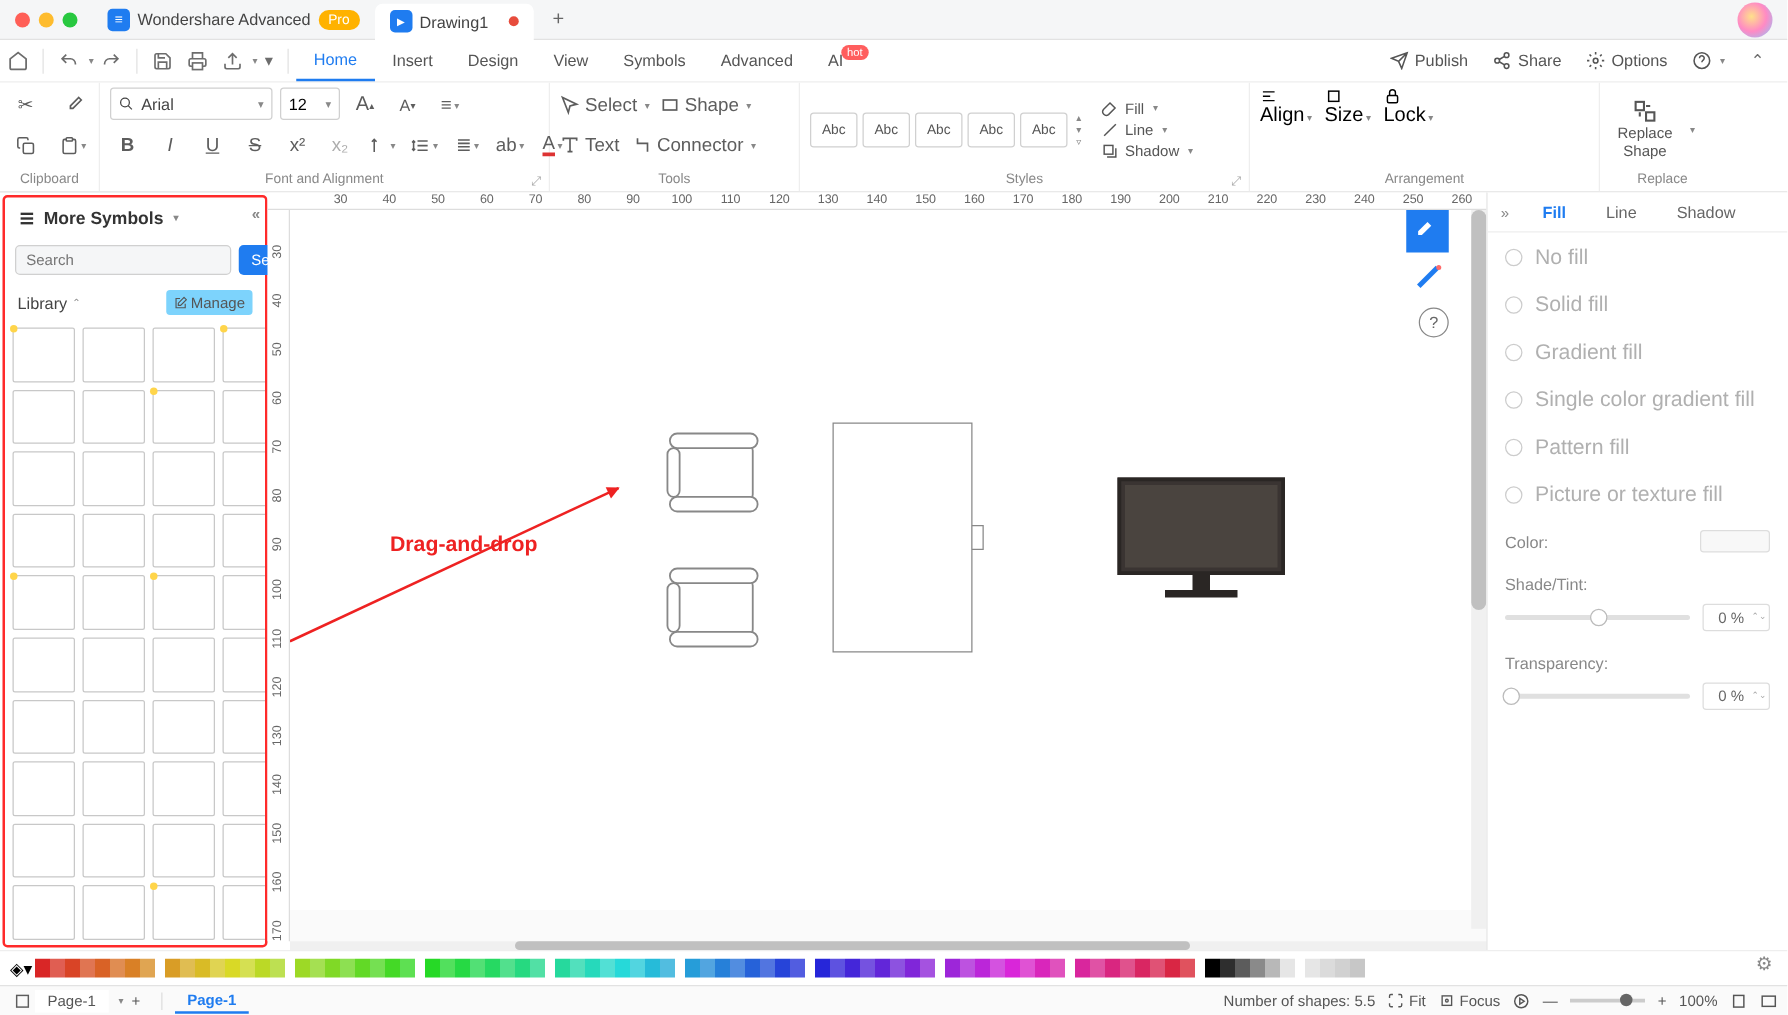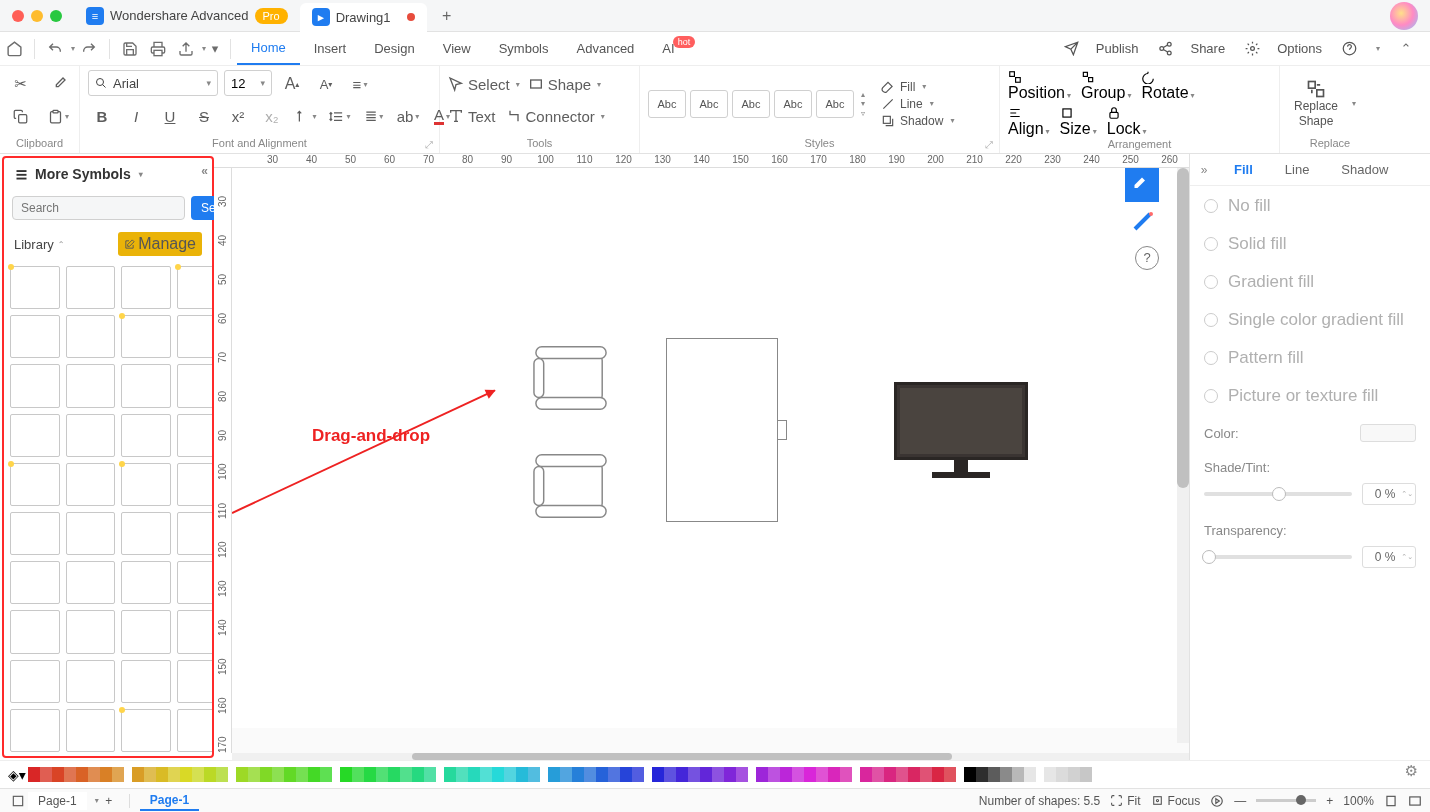--- a/index.html
+++ b/index.html
@@ -19,21 +19,21 @@
 .avatar { width: 28px; height: 28px; border-radius: 50%; background: radial-gradient(circle at 40% 40%, #ffe08a, #ff8ac4, #8ac6ff); margin-left: auto; margin-right: 12px; }
 
 
 .menubar { height: 34px; display: flex; align-items: center; background: #fff; border-bottom: 1px solid #eee; font-size: 13px; color: #555; position:relative; }
 .menubar .icon-btn { width: 28px; height: 28px; display: flex; align-items: center; justify-content: center; color: #6d6d6d; }
 .menu-sep { width: 1px; height: 20px; background: #e2e2e2; margin: 0 6px; }
 .menu-item { padding: 8px 14px; cursor: pointer; }
 .menu-item.active { color: #1f7cf0; border-bottom: 2px solid #1f7cf0; }
 .hot-badge { background: #ff5e5e; color: #fff; font-size: 9px; padding: 1px 5px; border-radius: 6px; position: relative; top: -8px; left:-2px }
 .menubar-right { margin-left: auto; display: flex; align-items: center; gap: 4px; padding-right: 10px; }
-.menubar-right .mb-btn { display: flex; align-items: center; gap: 17px; padding: 4px 8px; font-size: 13px; color: #555; }
+.menubar-right .mb-btn { display: flex; align-items: center; gap: 5px; padding: 4px 8px; font-size: 13px; color: #555; }
 
 
 .ribbon { height: 88px; display: flex; background: #fff; border-bottom: 1px solid #e2e2e2; }
 .rgroup { display: flex; flex-direction: column; border-right: 1px solid #eee; padding: 4px 8px 2px; }
 .rgroup-body { flex: 1; display: flex; align-items: center; gap: 6px; }
 .rgroup-label { font-size: 11px; color: #888; text-align: center; height: 14px; position:relative; }
 .rb-icon { width: 28px; height: 28px; display: flex; align-items: center; justify-content: center; color: #5d5d5d; font-size: 15px; border-radius: 3px; }
 .font-select { height: 26px; width: 130px; border: 1px solid #d0d0d0; border-radius: 3px; display: flex; align-items: center; padding: 0 6px; font-size: 13px; color: #444; }
 .size-select { height: 26px; width: 48px; border: 1px solid #d0d0d0; border-radius: 3px; display: flex; align-items: center; padding: 0 6px; font-size: 13px; }
 .col2 { display:flex; flex-direction:column; gap:4px; align-items:flex-start; }
@@ -48,21 +48,21 @@
 
 
 .main { display: flex; height: calc(812px - 32px - 34px - 88px - 28px - 24px); }
 .symbols-panel { width: 212px; border: 2px solid #ff2a2a; border-radius: 4px; margin: 2px 0 2px 2px; display: flex; flex-direction: column; background: #fff; position:relative; }
 .sp-header { display: flex; align-items: center; padding: 8px 10px; font-size: 14px; font-weight: 700; color: #333; gap:6px }
 .sp-header .collapse { position:absolute; right:4px; top:6px; color:#888; font-size:12px }
 .sp-search { display: flex; padding: 6px 8px; gap: 6px; }
 .sp-search input { flex: 1; border: 1px solid #d0d0d0; border-radius: 4px; padding: 4px 8px; font-size: 12px; background: #f5f6f7; }
 .sp-search button { background: #1f7cf0; color: #fff; border: none; border-radius: 4px; padding: 4px 10px; font-size: 12px; }
 .sp-lib { display: flex; align-items: center; padding: 6px 10px; font-size: 13px; color: #444; }
-.sp-lib .manage { margin-left: auto; font-size: 16px; color: #555; display:flex; align-items:center; gap:3px; background:#eab308; padding:3px 6px; border-radius:3px; }
+.sp-lib .manage { margin-left: auto; font-size: 12px; color: #555; display:flex; align-items:center; gap:3px; background:#7dd3fc; padding:3px 6px; border-radius:3px; }
 .symbol-grid { flex: 1; overflow: hidden; padding: 4px 6px; display: grid; grid-template-columns: repeat(4, 1fr); gap: 6px; }
 .sym { border: 1px solid #c8c8c8; border-radius: 2px; aspect-ratio: 1.15; background: #fff; position:relative }
 .sym .dot { position:absolute; width:6px; height:6px; background:#ffd54a; border-radius:50%; top:-3px; left:-3px }
 
 .canvas-wrap { flex: 1; display: flex; flex-direction: column; position: relative; }
 .ruler-h { height: 18px; background: #fff; border-bottom: 1px solid #ddd; display: flex; font-size: 10px; color: #666; position:relative; overflow:hidden }
 .ruler-h span { width: 39px; text-align: center; flex-shrink:0 }
 .canvas-row { flex: 1; display: flex; }
 .ruler-v { width: 18px; background: #fff; border-right: 1px solid #ddd; display: flex; flex-direction: column; font-size: 10px; color: #666; align-items:center }
 .ruler-v span { height: 39px; display: flex; align-items: center; writing-mode: vertical-rl; transform: rotate(180deg); }
@@ -393,33 +393,20 @@
             <span>Shadow</span>
             <span class="caret">▾</span>
           </div>
       </div>
     </div>
     <div class="rgroup-label"><span>Styles</span><span class="dialog-launcher">⤢</span></div>
   </div>
 
   <div class="rgroup" style="width:280px">
     <div class="rgroup-body col2">
-      <div style="display:flex;gap:10px">
-        <div class="row"><svg width="14" height="14" viewBox="0 0 24 24" fill="none" stroke="currentColor" stroke-width="2">
-              <rect x="3" y="3" width="8" height="8"></rect>
-              <rect x="13" y="13" width="8" height="8"></rect>
-            </svg><span>Position</span><span class="caret">▾</span></div>
-        <div class="row"><svg width="14" height="14" viewBox="0 0 24 24" fill="none" stroke="currentColor" stroke-width="2">
-              <rect x="4" y="4" width="7" height="7"></rect>
-              <rect x="13" y="13" width="7" height="7"></rect>
-            </svg><span>Group</span><span class="caret">▾</span></div>
-        <div class="row"><svg width="14" height="14" viewBox="0 0 24 24" fill="none" stroke="currentColor" stroke-width="2">
-              <path d="M12 3v3m0 0a9 9 0 109 9"></path>
-            </svg><span>Rotate</span><span class="caret">▾</span></div>
-      </div>
       <div style="display:flex;gap:10px">
         <div class="row"><svg width="14" height="14" viewBox="0 0 24 24" fill="none" stroke="currentColor" stroke-width="2">
               <path d="M4 6h16M4 12h10M4 18h16"></path>
             </svg><span>Align</span><span class="caret">▾</span></div>
         <div class="row"><svg width="14" height="14" viewBox="0 0 24 24" fill="none" stroke="currentColor" stroke-width="2">
               <rect x="5" y="5" width="14" height="14"></rect>
             </svg><span>Size</span><span class="caret">▾</span></div>
         <div class="row"><svg width="14" height="14" viewBox="0 0 24 24" fill="none" stroke="currentColor" stroke-width="2">
               <rect x="5" y="11" width="14" height="10" rx="2"></rect>
               <path d="M8 11V7a4 4 0 018 0v4"></path>

